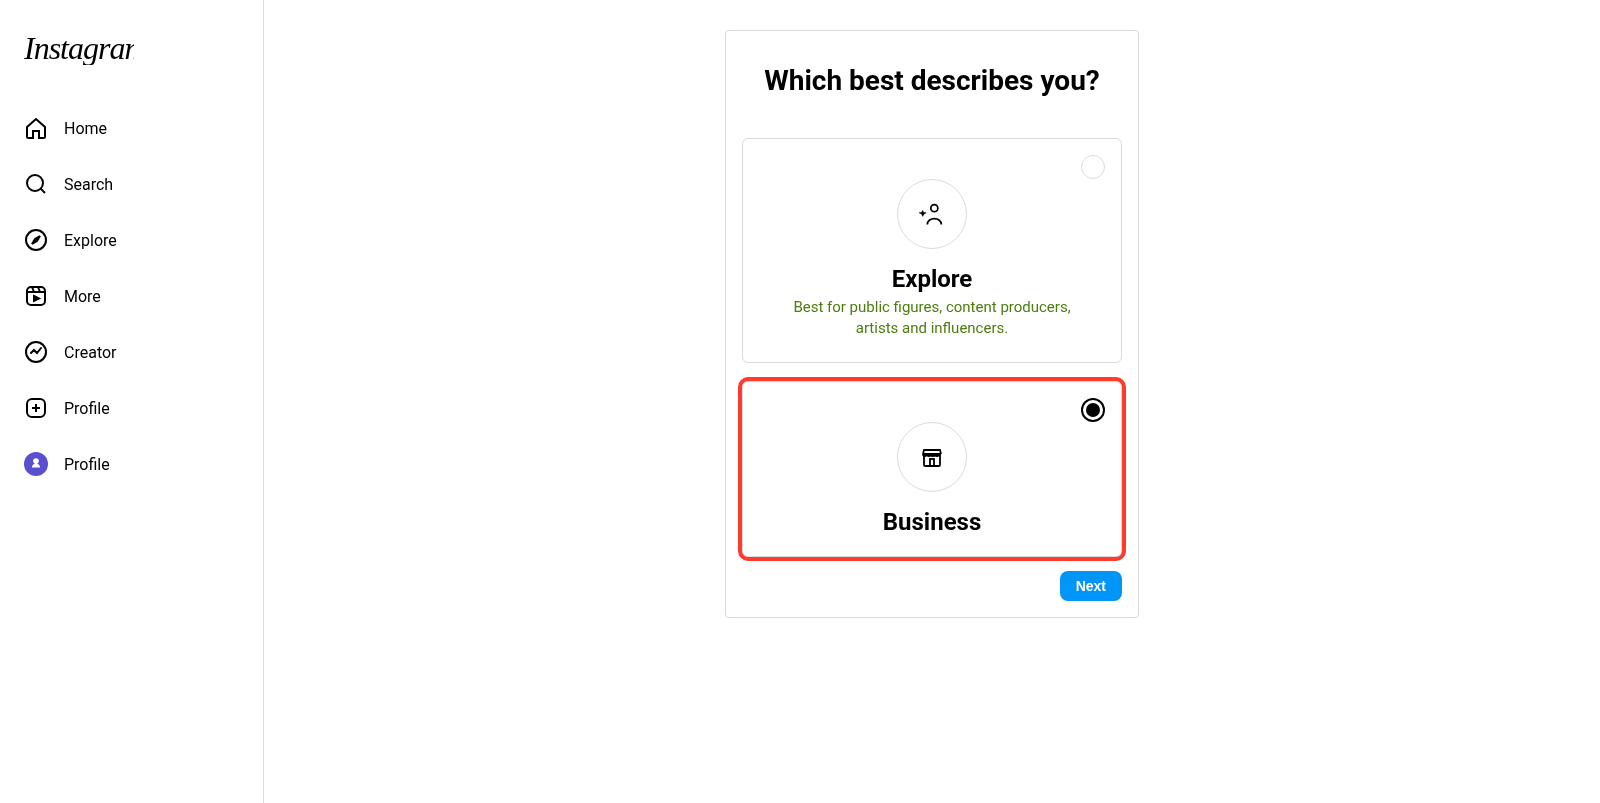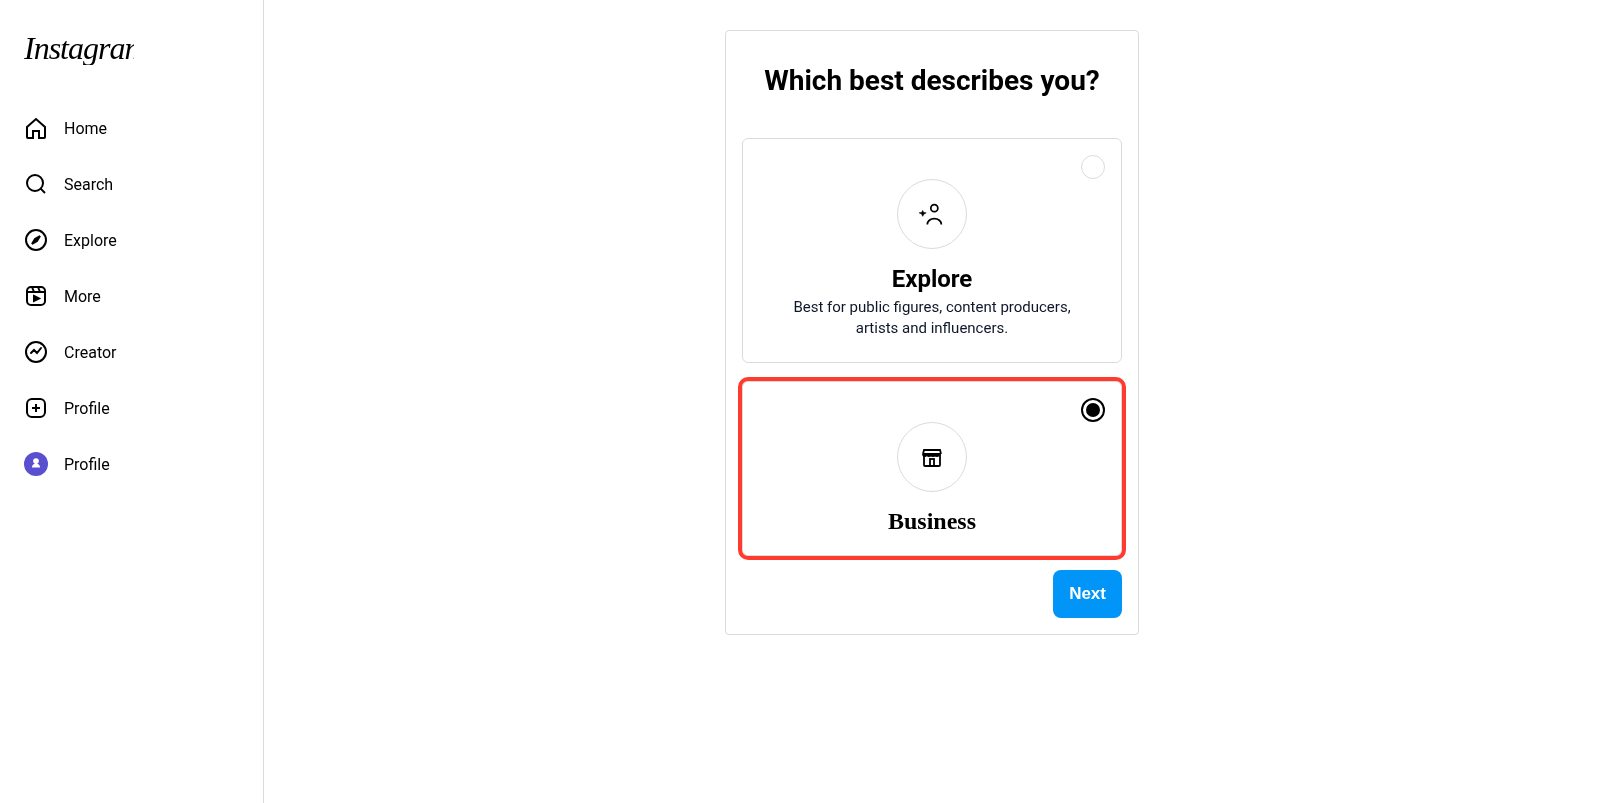--- a/index.html
+++ b/index.html
@@ -95,21 +95,20 @@
       border-radius: 6px;
       padding: 16px;
       text-align: center;
       position: relative;
       margin-bottom: 18px;
       cursor: pointer;
     }
     .option.highlight {
       outline: 4px solid #ff3b30;
       outline-offset: 0px;
-      font-family: Liberation Serif, serif;
     }
     .radio {
       position: absolute;
       top: 16px;
       right: 16px;
       width: 24px;
       height: 24px;
       border: 1.5px solid #dbdbdb;
       border-radius: 50%;
       display: flex;
@@ -135,35 +134,35 @@
       align-items: center;
       justify-content: center;
     }
     .option-title {
       font-size: 24px;
       font-weight: 700;
       margin-bottom: 4px;
     }
     .option-desc {
       font-size: 15px;
-      color: #0f172a;
+      color: #4d7c0f;
       line-height: 1.35;
       padding: 0 20px 8px 20px;
     }
     .btn-row {
       display: flex;
       justify-content: flex-end;
       margin-top: -4px;
     }
     .btn-next {
       background: #0095f6;
       color: #fff;
       border: none;
-      padding: 14px 16px;
-      font-size: 17px;
+      padding: 7px 16px;
+      font-size: 14px;
       font-weight: 600;
       border-radius: 8px;
       cursor: pointer;
     }
     svg { display: block; }
   </style>
 </head>
 <body>
 
 <aside class="sidebar">

